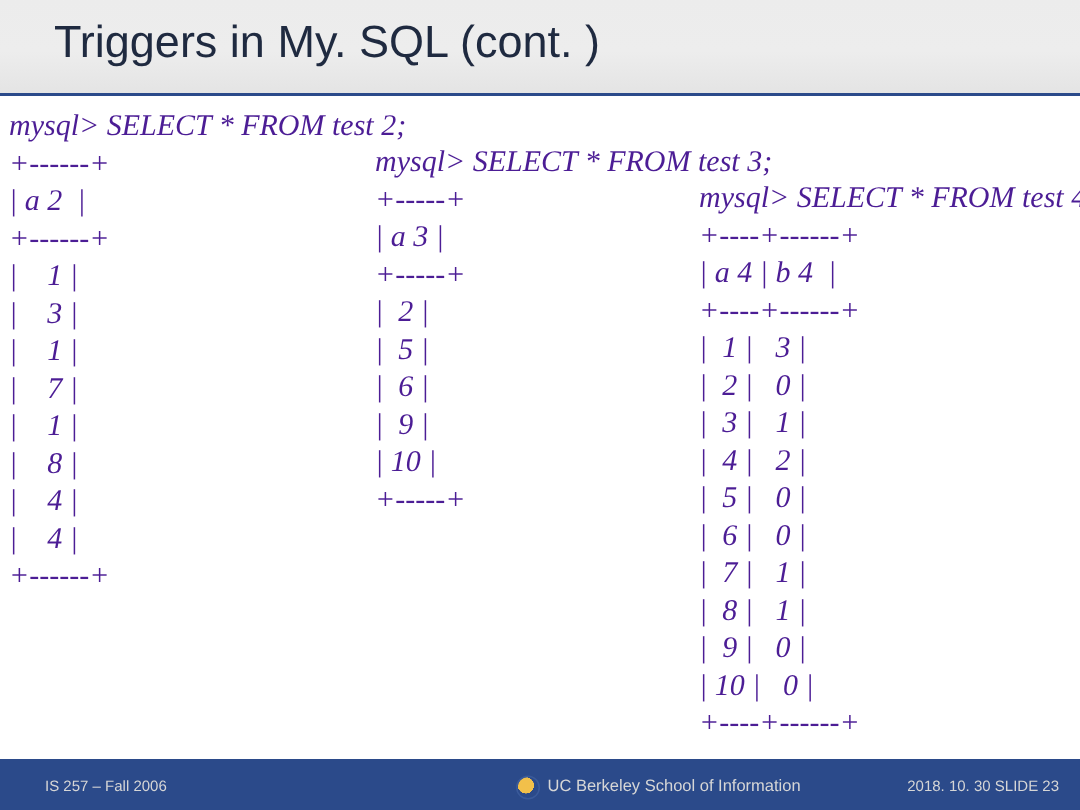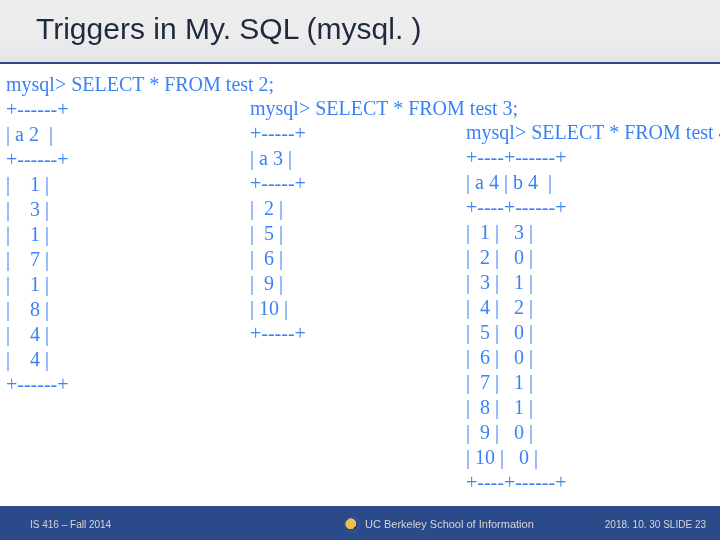--- a/index.html
+++ b/index.html
@@ -41,22 +41,23 @@
     color: #1f2a40;
   }
   .content {
     position: absolute;
     left: 6px;
     top: 72px;
     width: 708px;
     height: 418px;
     font-family: "Times New Roman", Times, serif;
     font-size: 20px;
-    color: #3b82f6;
+    color: #4c1d95;
     line-height: 1.25;
+    font-style: italic;
   }
   .col {
     position: absolute;
     white-space: pre;
   }
   .col1 { left: 0px;  top: 0px; }
   .col2 { left: 216px; top: 24px; margin-left: 28px; }
   .col3 { left: 460px; top: 48px; }
   .bottombar {
     position: absolute;
@@ -97,21 +98,21 @@
   }
 </style>
 </head>
 <body>
 
 <div class="slide">
 
   <div class="topbar"></div>
   <div class="topbar-line"></div>
 
-  <div class="title">Triggers in My. SQL (mysql. )</div>
+  <div class="title">Triggers in My. SQL (cont. )</div>
 
   <div class="content">
     <div class="col col1">mysql&gt; SELECT * FROM test 2;
 +------+
 | a 2  |
 +------+
 |    1 |
 |    3 |
 |    1 |
 |    7 |
@@ -141,21 +142,21 @@
 |  5 |   0 |
 |  6 |   0 |
 |  7 |   1 |
 |  8 |   1 |
 |  9 |   0 |
 | 10 |   0 |
 +----+------+</div>
   </div>
 
   <div class="bottombar">
-    <div class="footer-left">IS 416 – Fall 2014</div>
+    <div class="footer-left">IS 257 – Fall 2006</div>
     <div class="footer-brand">
       <span class="brand-icon"></span>
       <span>UC Berkeley School of Information</span>
     </div>
     <div class="footer-right">2018. 10. 30 SLIDE 23</div>
   </div>
 
 </div>
 
 </body></html>

